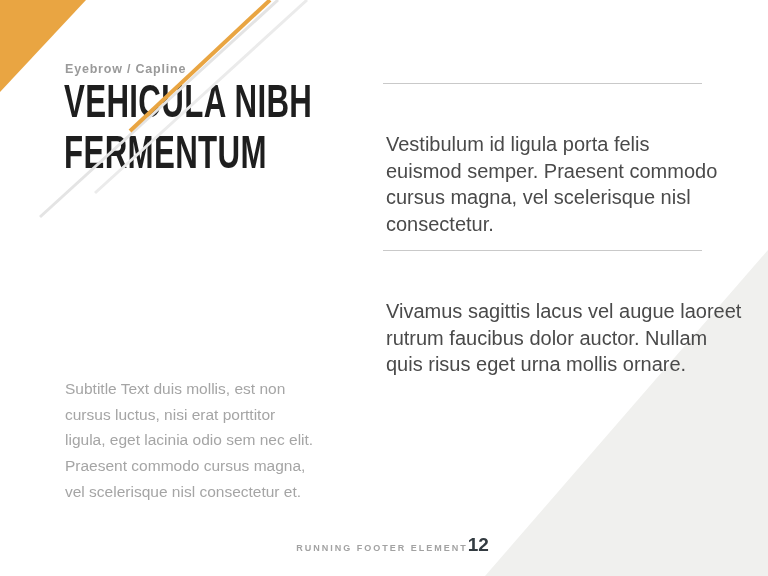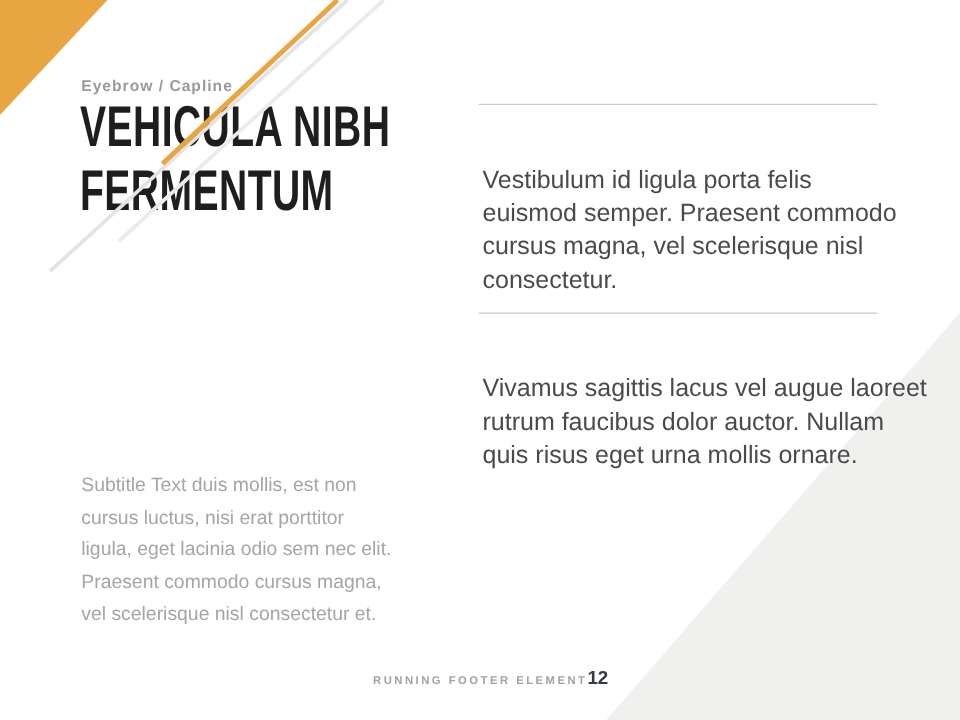--- a/index.html
+++ b/index.html
@@ -48,21 +48,21 @@
   }
   .footer{
     position:absolute;left:32px;right:35px;top:534px;
     display:flex;justify-content:center;align-items:baseline;margin-left:20px;
   }
   .running-footer{
     font-size:9px;font-weight:600;letter-spacing:2px;
     color:#a2a2a2;white-space:pre;
   }
   .page-number{
-    font-size:15px;font-weight:bold;color:#333b41;
+    font-size:19px;font-weight:bold;color:#333b41;
   }
 </style>
 </head>
 <body>
 
 <div class="slide">
 
   <svg class="decor decor-bg" viewBox="0 0 768 576" aria-hidden="true">
     <polygon points="0,0 86,0 0,92" fill="#E9A542"></polygon>
     <polygon points="768,250 768,576 485,576" fill="#F0F0EE"></polygon>

